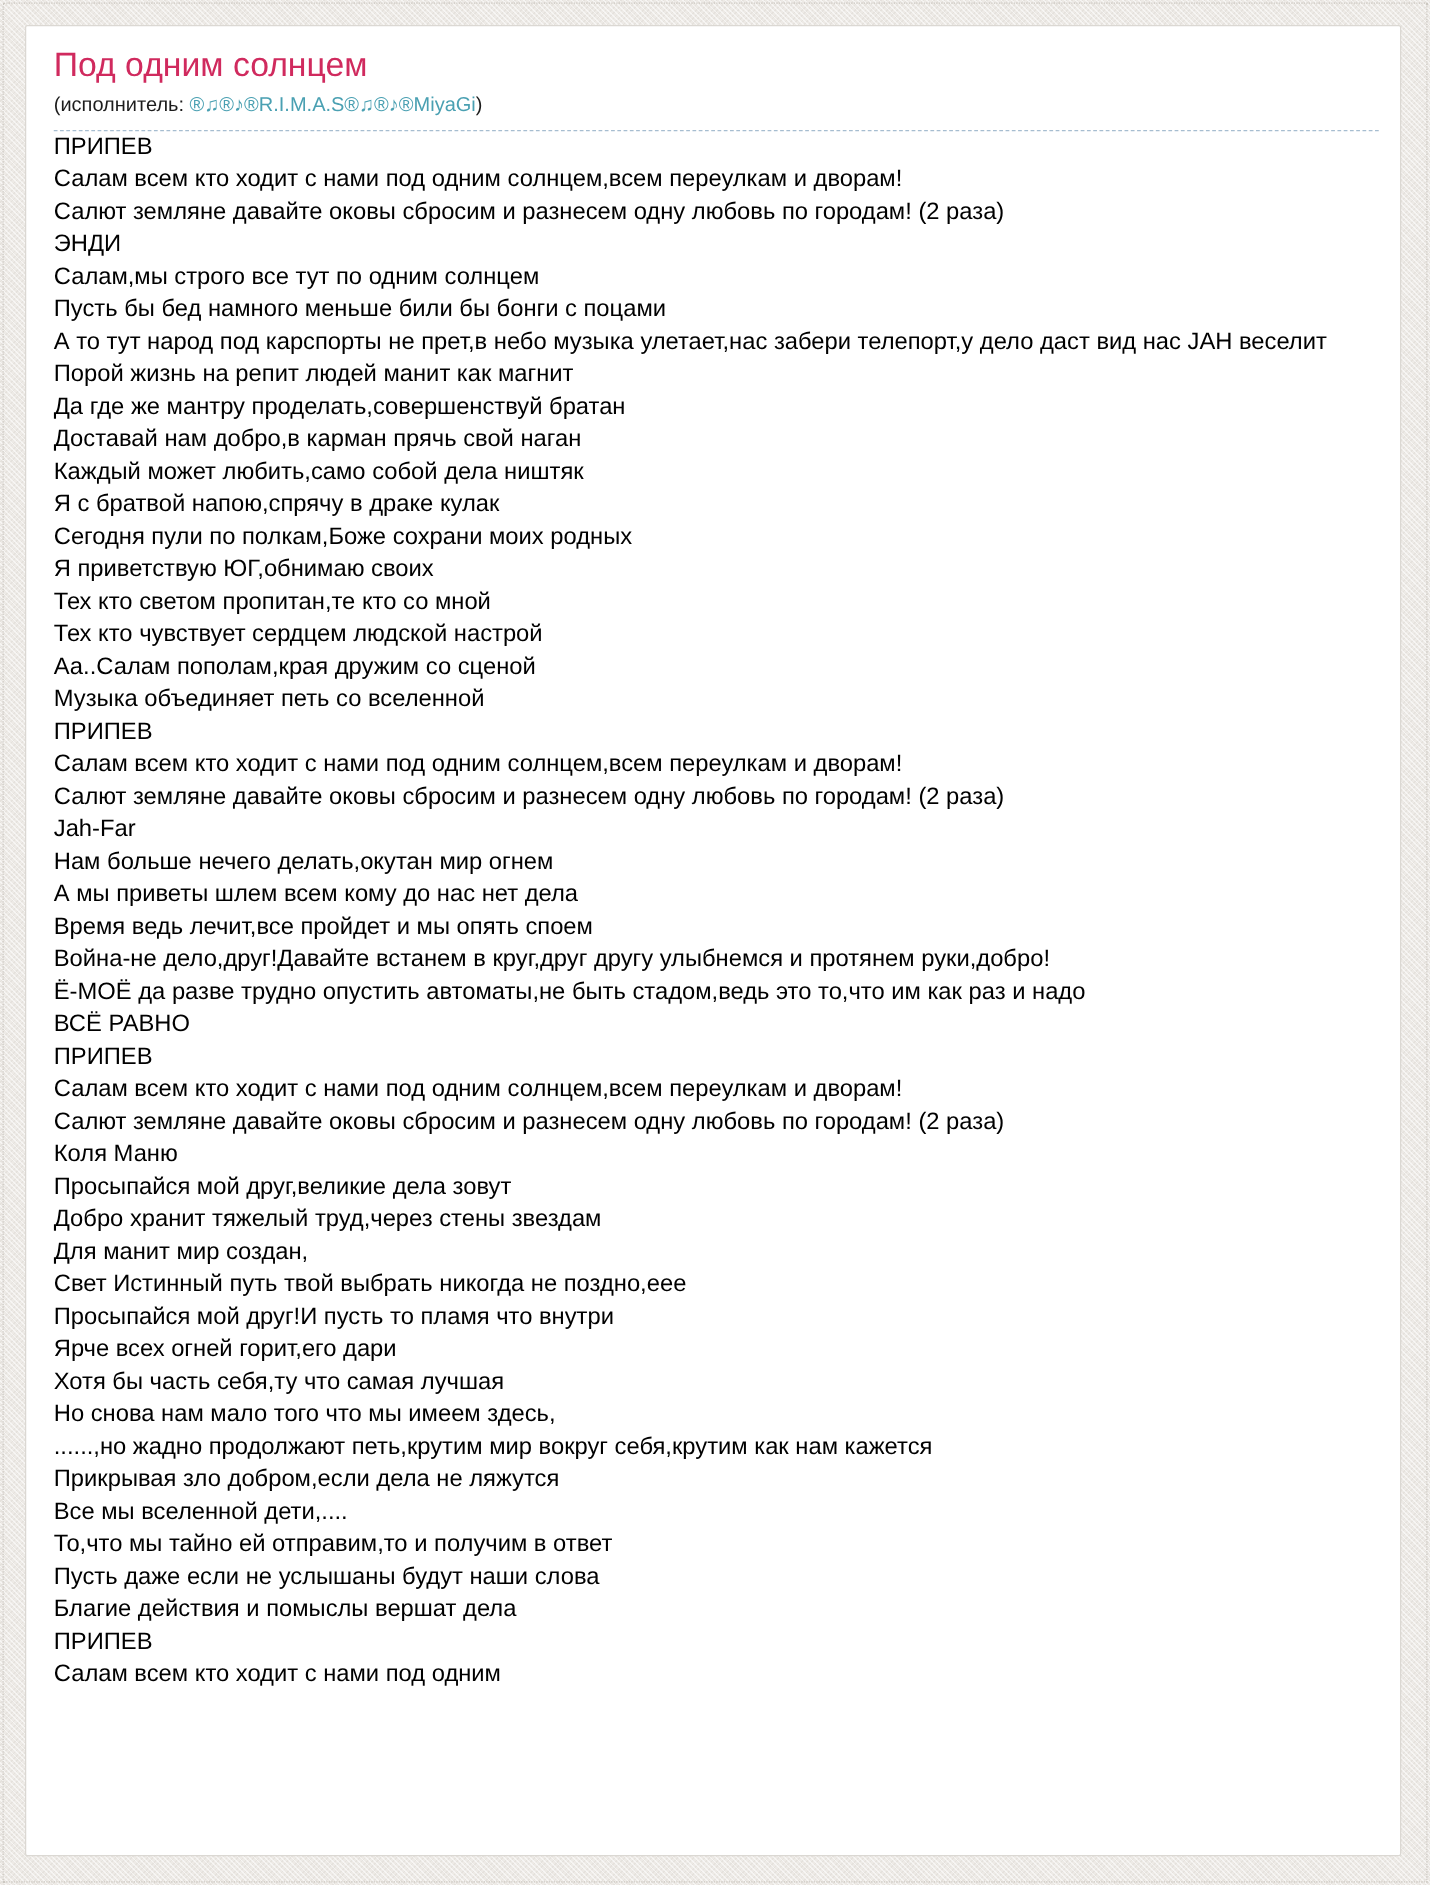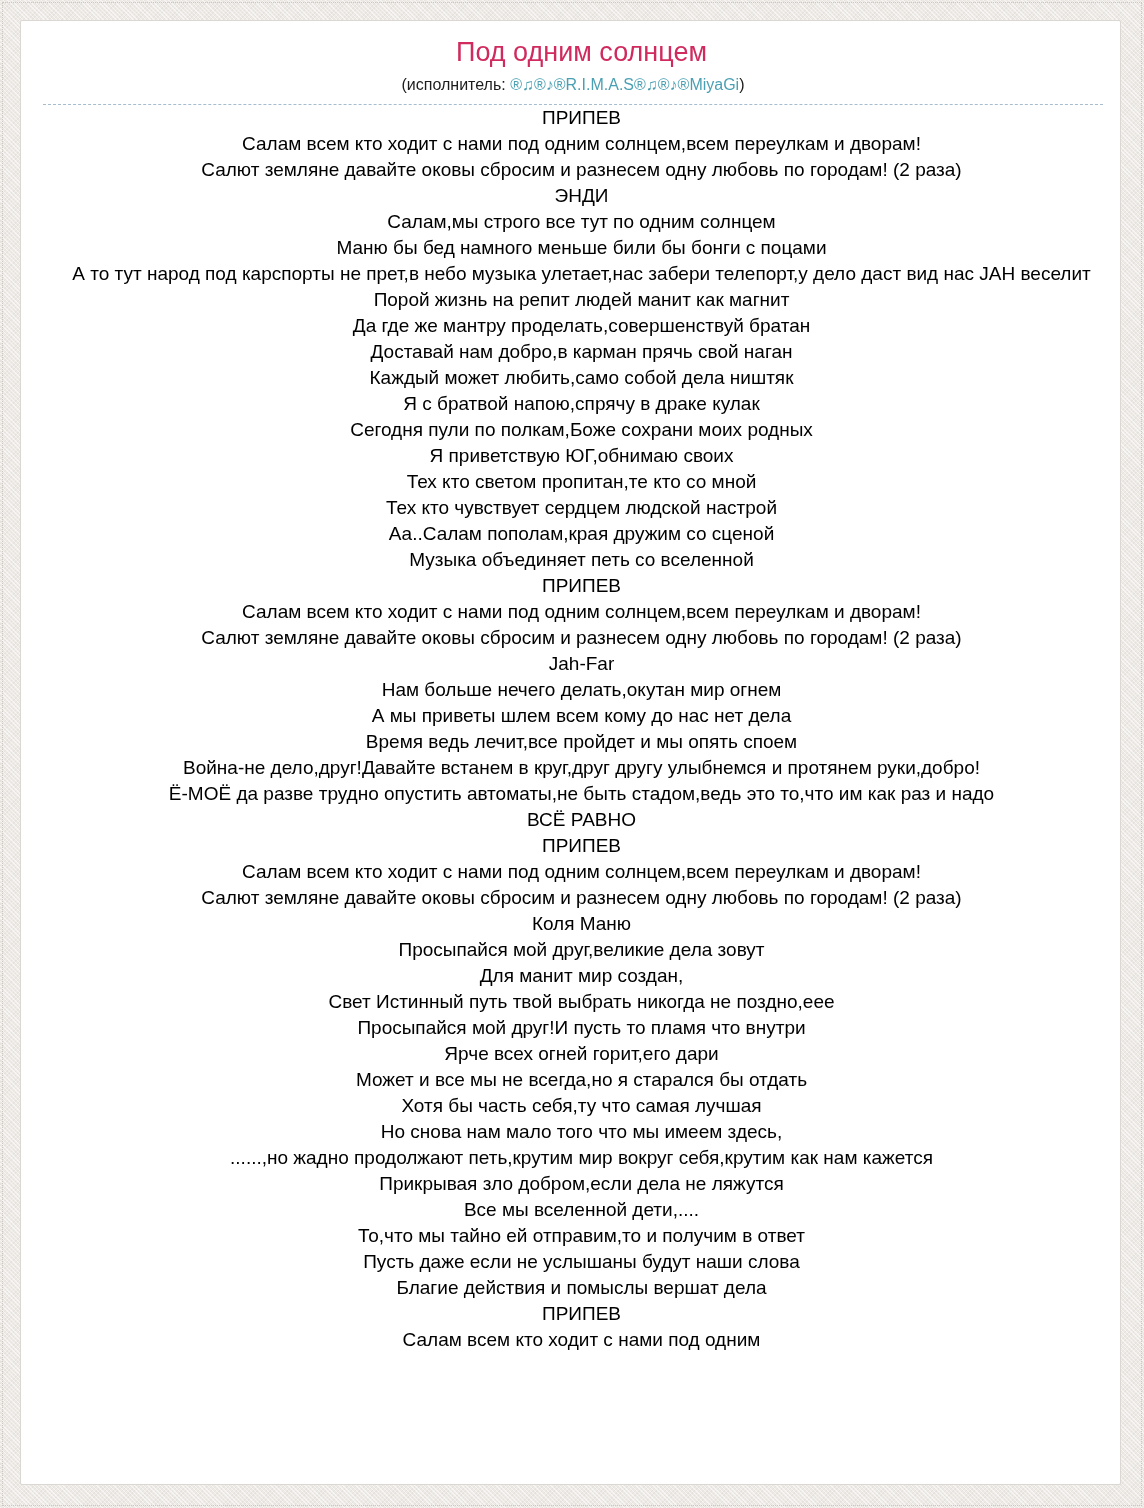--- a/index.html
+++ b/index.html
@@ -12,21 +12,21 @@
     font-family:"Liberation Sans","DejaVu Sans",sans-serif;
     -webkit-font-smoothing:antialiased;
   }
   .page-frame{
     position:absolute;left:2px;top:2px;right:2px;bottom:2px;
     border:1px dotted #ccc8c1;pointer-events:none;
   }
   .panel{
     position:absolute;left:20px;top:20px;width:1101px;height:1465px;
     background:#ffffff;border:1px solid #dbd8d3;border-radius:2px;
-    box-sizing:border-box;overflow:hidden;text-align:center;
+    box-sizing:border-box;overflow:hidden;
   }
   .panel-inner{padding:16px 0 0 22px;}
   .song-title{
     margin:0 0 7px 0;
     font-size:27px;line-height:31px;font-weight:400;
     color:#d02a5e;
   }
   .performer-line{
     font-size:16px;line-height:20px;color:#1c1c1c;
     padding-bottom:9px;margin-right:17px;
@@ -51,21 +51,21 @@
     <h1 class="song-title">Под одним солнцем</h1>
 
     <div class="performer-line"><span>(исполнитель:</span><span> </span><a class="performer-link">®♫®♪®R.I.M.A.S®♫®♪®MiyaGi</a><span>)</span></div>
 
     <div class="lyrics">
         <div class="line">ПРИПЕВ</div>
         <div class="line">Салам всем кто ходит с нами под одним солнцем,всем переулкам и дворам!</div>
         <div class="line">Салют земляне давайте оковы сбросим и разнесем одну любовь по городам! (2 раза)</div>
         <div class="line">ЭНДИ</div>
         <div class="line">Салам,мы строго все тут по одним солнцем</div>
-        <div class="line">Маню бы бед намного меньше били бы бонги с поцами</div>
+        <div class="line">Пусть бы бед намного меньше били бы бонги с поцами</div>
         <div class="line">А то тут народ под карспорты не прет,в небо музыка улетает,нас забери телепорт,у дело даст вид нас JAH веселит</div>
         <div class="line">Порой жизнь на репит людей манит как магнит</div>
         <div class="line">Да где же мантру проделать,совершенствуй братан</div>
         <div class="line">Доставай нам добро,в карман прячь свой наган</div>
         <div class="line">Каждый может любить,само собой дела ништяк</div>
         <div class="line">Я с братвой напою,спрячу в драке кулак</div>
         <div class="line">Сегодня пули по полкам,Боже сохрани моих родных</div>
         <div class="line">Я приветствую ЮГ,обнимаю своих</div>
         <div class="line">Тех кто светом пропитан,те кто со мной</div>
         <div class="line">Тех кто чувствует сердцем людской настрой</div>
@@ -79,25 +79,25 @@
         <div class="line">А мы приветы шлем всем кому до нас нет дела</div>
         <div class="line">Время ведь лечит,все пройдет и мы опять споем</div>
         <div class="line">Война-не дело,друг!Давайте встанем в круг,друг другу улыбнемся и протянем руки,добро!</div>
         <div class="line">Ё-МОЁ да разве трудно опустить автоматы,не быть стадом,ведь это то,что им как раз и надо</div>
         <div class="line">ВСЁ РАВНО</div>
         <div class="line">ПРИПЕВ</div>
         <div class="line">Салам всем кто ходит с нами под одним солнцем,всем переулкам и дворам!</div>
         <div class="line">Салют земляне давайте оковы сбросим и разнесем одну любовь по городам! (2 раза)</div>
         <div class="line">Коля Маню</div>
         <div class="line">Просыпайся мой друг,великие дела зовут</div>
+        <div class="line">Добро хранит тяжелый труд,через стены звездам</div>
         <div class="line">Для манит мир создан,</div>
         <div class="line">Свет Истинный путь твой выбрать никогда не поздно,еее</div>
         <div class="line">Просыпайся мой друг!И пусть то пламя что внутри</div>
         <div class="line">Ярче всех огней горит,его дари</div>
-        <div class="line">Может и все мы не всегда,но я старался бы отдать</div>
         <div class="line">Хотя бы часть себя,ту что самая лучшая</div>
         <div class="line">Но снова нам мало того что мы имеем здесь,</div>
         <div class="line">......,но жадно продолжают петь,крутим мир вокруг себя,крутим как нам кажется</div>
         <div class="line">Прикрывая зло добром,если дела не ляжутся</div>
         <div class="line">Все мы вселенной дети,....</div>
         <div class="line">То,что мы тайно ей отправим,то и получим в ответ</div>
         <div class="line">Пусть даже если не услышаны будут наши слова</div>
         <div class="line">Благие действия и помыслы вершат дела</div>
         <div class="line">ПРИПЕВ</div>
         <div class="line">Салам всем кто ходит с нами под одним</div>

